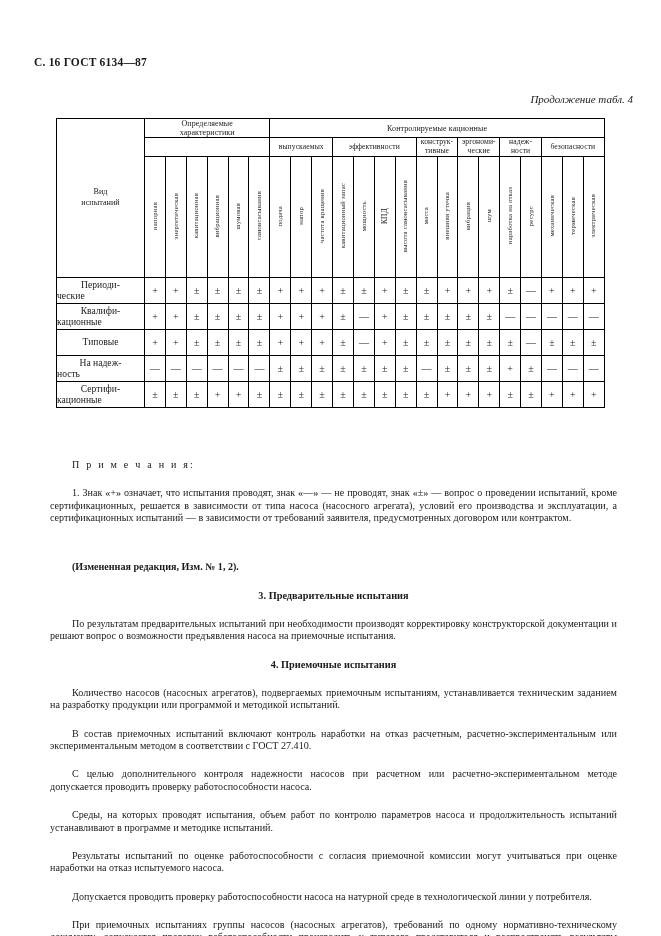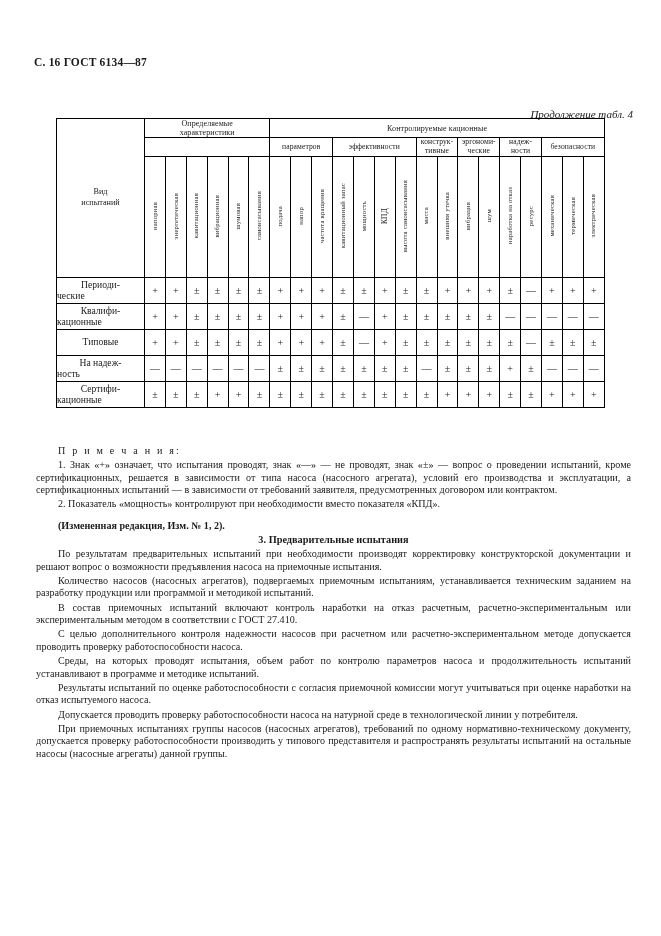--- a/index.html
+++ b/index.html
@@ -23,21 +23,21 @@
   .runhead{
     position:absolute;
     top:56px; left:34px;
     font-size:11.5px;
     font-weight:bold;
     letter-spacing:.2px;
     white-space:nowrap;
   }
   .contd{
     position:absolute;
-    top:108px; right:28px;
+    top:93px; right:28px;
     font-style:italic;
     font-size:11px;
     white-space:nowrap;
   }
 
   
   .tablewrap{
     position:absolute;
     top:118px; left:56px;
     width:548px;
@@ -108,21 +108,21 @@
 
   
   .body-text{
     position:absolute;
     left:34px; right:28px;
     top:443px;
     font-size:10.1px;
     line-height:12.35px;
     text-align:justify;
   }
-  .body-text p{margin:2px;}
+  .body-text p{margin:16px;}
   .ind{ text-indent:22px; }
   .notes-title{letter-spacing:2.2px;}
   .bold{font-weight:bold;}
   .sect{
     text-align:center;
     font-weight:bold;
     font-size:10.3px;
     margin:13px 0 9px 0;
   }
   .gap-sm{height:5px;}
@@ -146,21 +146,21 @@
         <tr>
           <td class="outer-top" rowspan="3">
             <div class="stubhead">Вид<br>испытаний</div>
           </td>
           <td class="outer-top grp big gsep" colspan="6">Определяемые<br>характеристики</td>
           <td class="outer-top grp big gsep" colspan="16">Контролируемые кационные</td>
         </tr>
 
         <tr>
           <td class="gsep" colspan="6" style="border-bottom:none;border-top:none;"></td>
-          <td class="grp gsep" colspan="3">параметров</td>
+          <td class="grp gsep" colspan="3">выпускаемых</td>
           <td class="grp gsep" colspan="4">эффективности</td>
           <td class="grp gsep" colspan="2">конструк-<br>тивные</td>
           <td class="grp gsep" colspan="2">эргономи-<br>ческие</td>
           <td class="grp gsep" colspan="2">надеж-<br>ности</td>
           <td class="grp gsep" colspan="3">безопасности</td>
         </tr>
 
         <tr>
           <td class="vtxt-cell outer-bot gsep"><span class="vtxt">напорная</span></td>
           <td class="vtxt-cell outer-bot"><span class="vtxt">энергетическая</span></td>
@@ -332,27 +332,27 @@
             <td class="mark outer-bot">+</td>
           </tr>
         </tbody>
     </table>
   </div>
 
   <div class="body-text">
 
     <p class="ind notes-title">П р и м е ч а н и я:</p>
     <p class="ind">1. Знак «+» означает, что испытания проводят, знак «—» — не проводят, знак «±» — вопрос о проведении испытаний, кроме сертификационных, решается в зависимости от типа насоса (насосного агрегата), условий его производства и эксплуатации, а сертификационных испытаний — в зависимости от требований заявителя, предусмотренных договором или контрактом.</p>
-    <p class="ind">2. Показатель «мощность» контролируют при необходимости вместо показателя «КПД».</p>
     <div class="gap-sm"></div>
     <p class="ind bold">(Измененная редакция, Изм. № 1, 2).</p>
 
     <p class="sect">3.  Предварительные испытания</p>
     <p class="ind">По результатам предварительных испытаний при необходимости  производят корректировку конструкторской документации и решают вопрос о возможности предъявления насоса на приемочные испытания.</p>
 
+    <p class="sect">4.  Приемочные испытания</p>
     <p class="ind">Количество насосов (насосных агрегатов), подвергаемых приемочным испытаниям, устанавливается техническим заданием на разработку продукции или программой и методикой испытаний.</p>
     <p class="ind">В состав приемочных испытаний включают контроль наработки на отказ расчетным, расчетно-экспериментальным или экспериментальным методом в соответствии с ГОСТ 27.410.</p>
     <p class="ind">С целью дополнительного контроля надежности насосов при расчетном или расчетно-экспериментальном методе допускается проводить проверку работоспособности насоса.</p>
     <p class="ind">Среды, на которых проводят испытания, объем работ по контролю параметров насоса и продолжительность испытаний устанавливают в программе и методике испытаний.</p>
     <p class="ind">Результаты испытаний по оценке работоспособности с согласия приемочной комиссии могут учитываться при оценке наработки на отказ испытуемого насоса.</p>
     <p class="ind">Допускается проводить проверку работоспособности насоса на натурной среде в технологической линии у потребителя.</p>
     <p class="ind">При приемочных испытаниях группы насосов (насосных агрегатов), требований по одному нормативно-техническому документу, допускается проверку работоспособности производить у типового представителя и распространять результаты испытаний на остальные насосы (насосные агрегаты) данной группы.</p>
 
   </div>
 </div>

